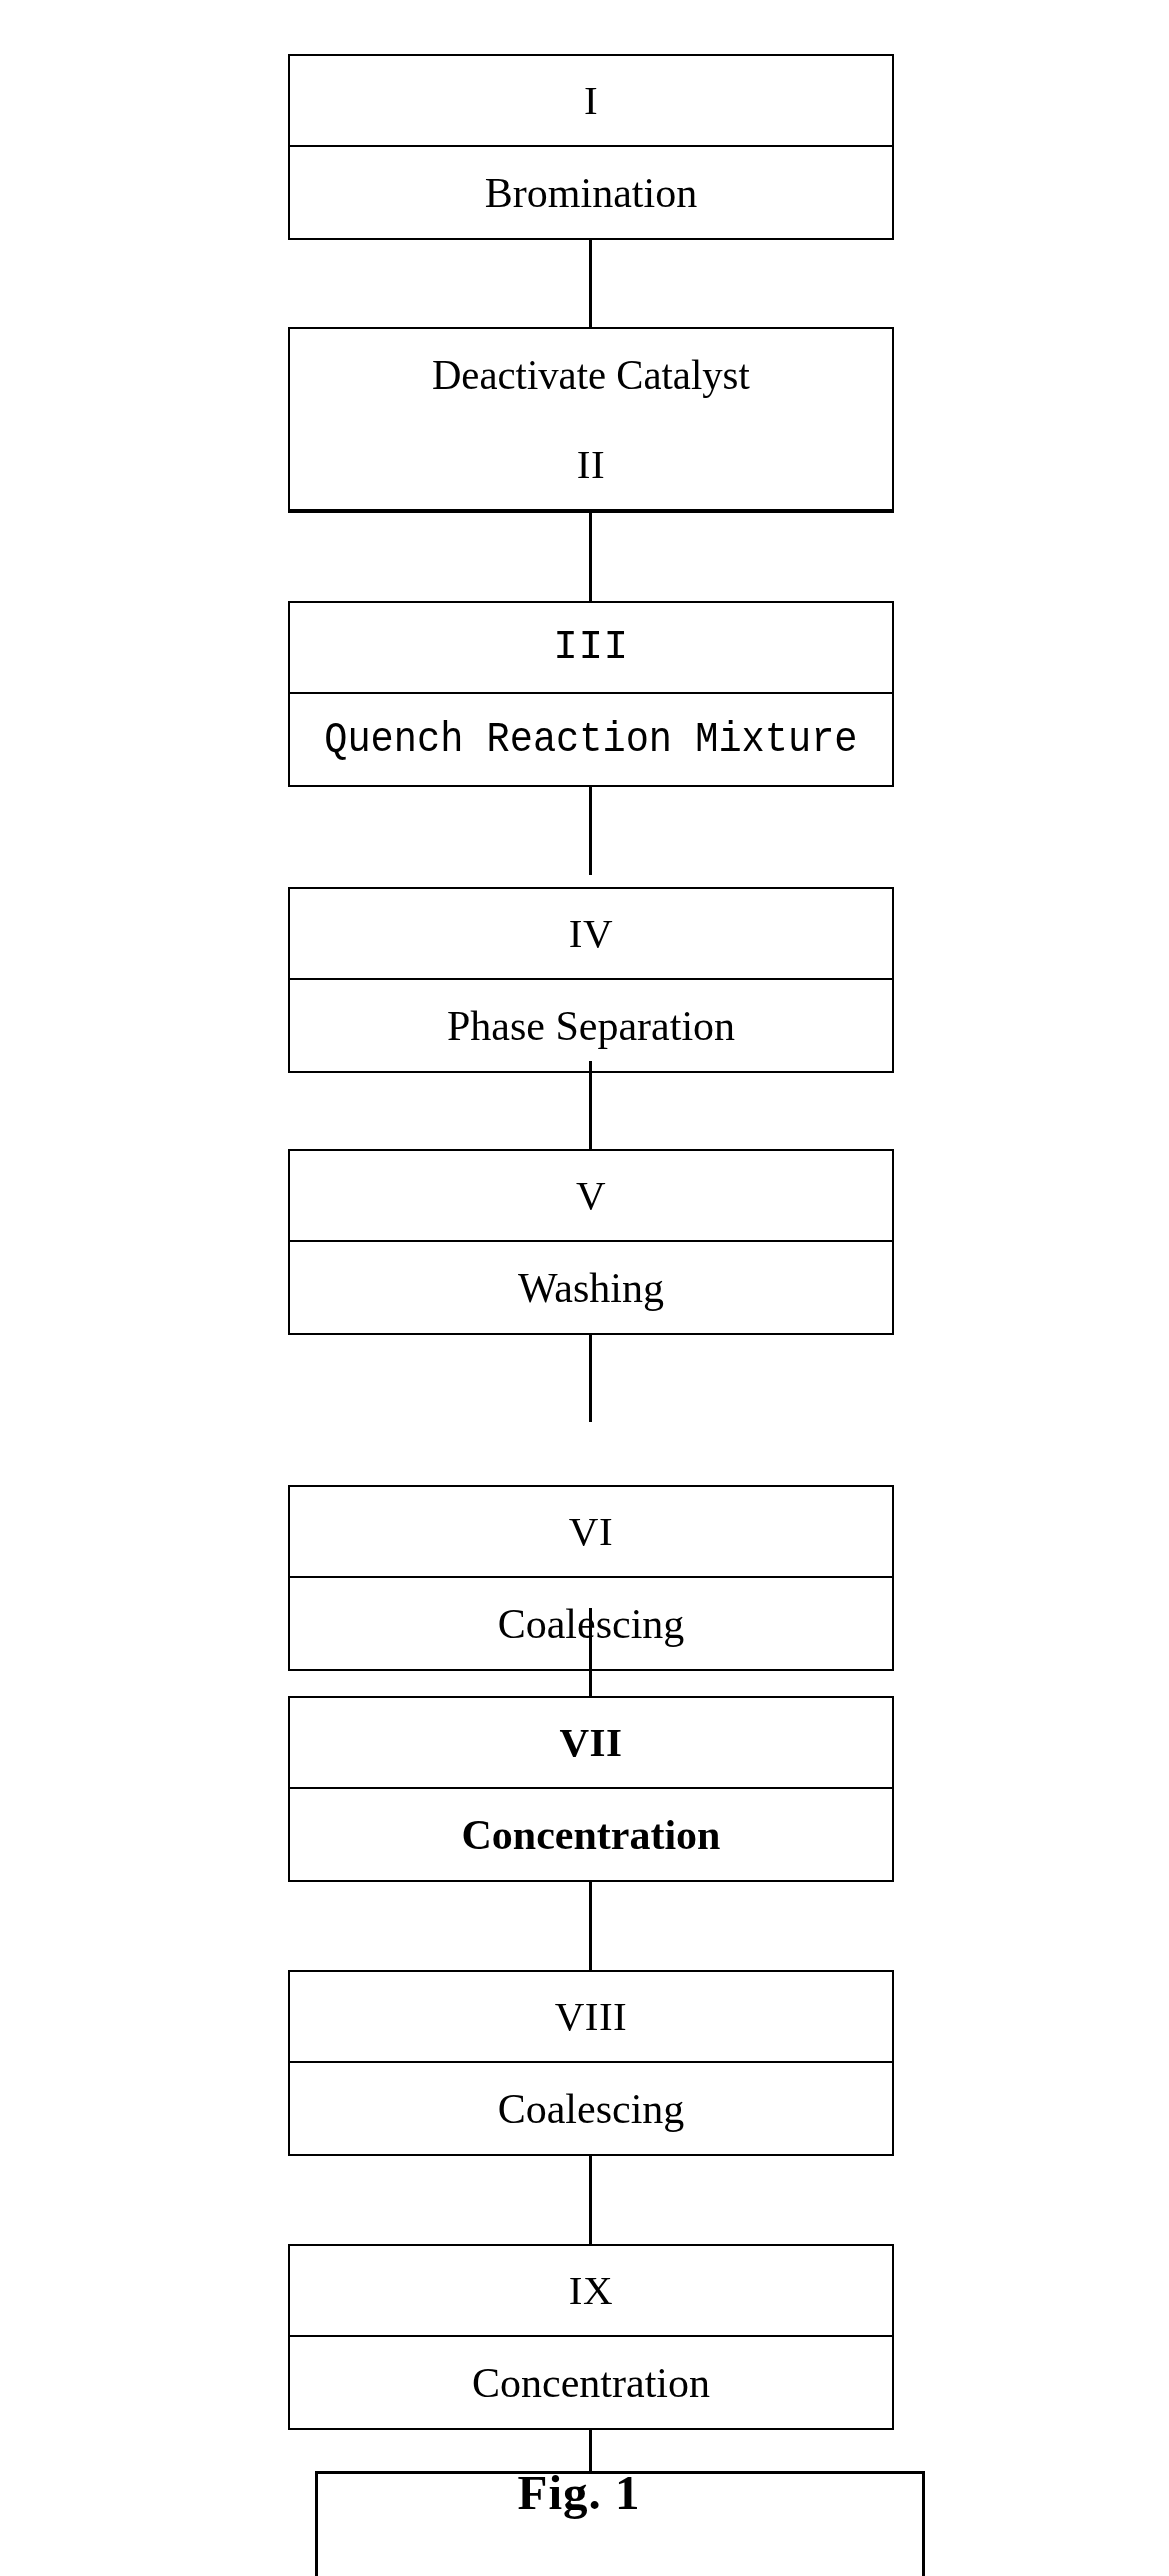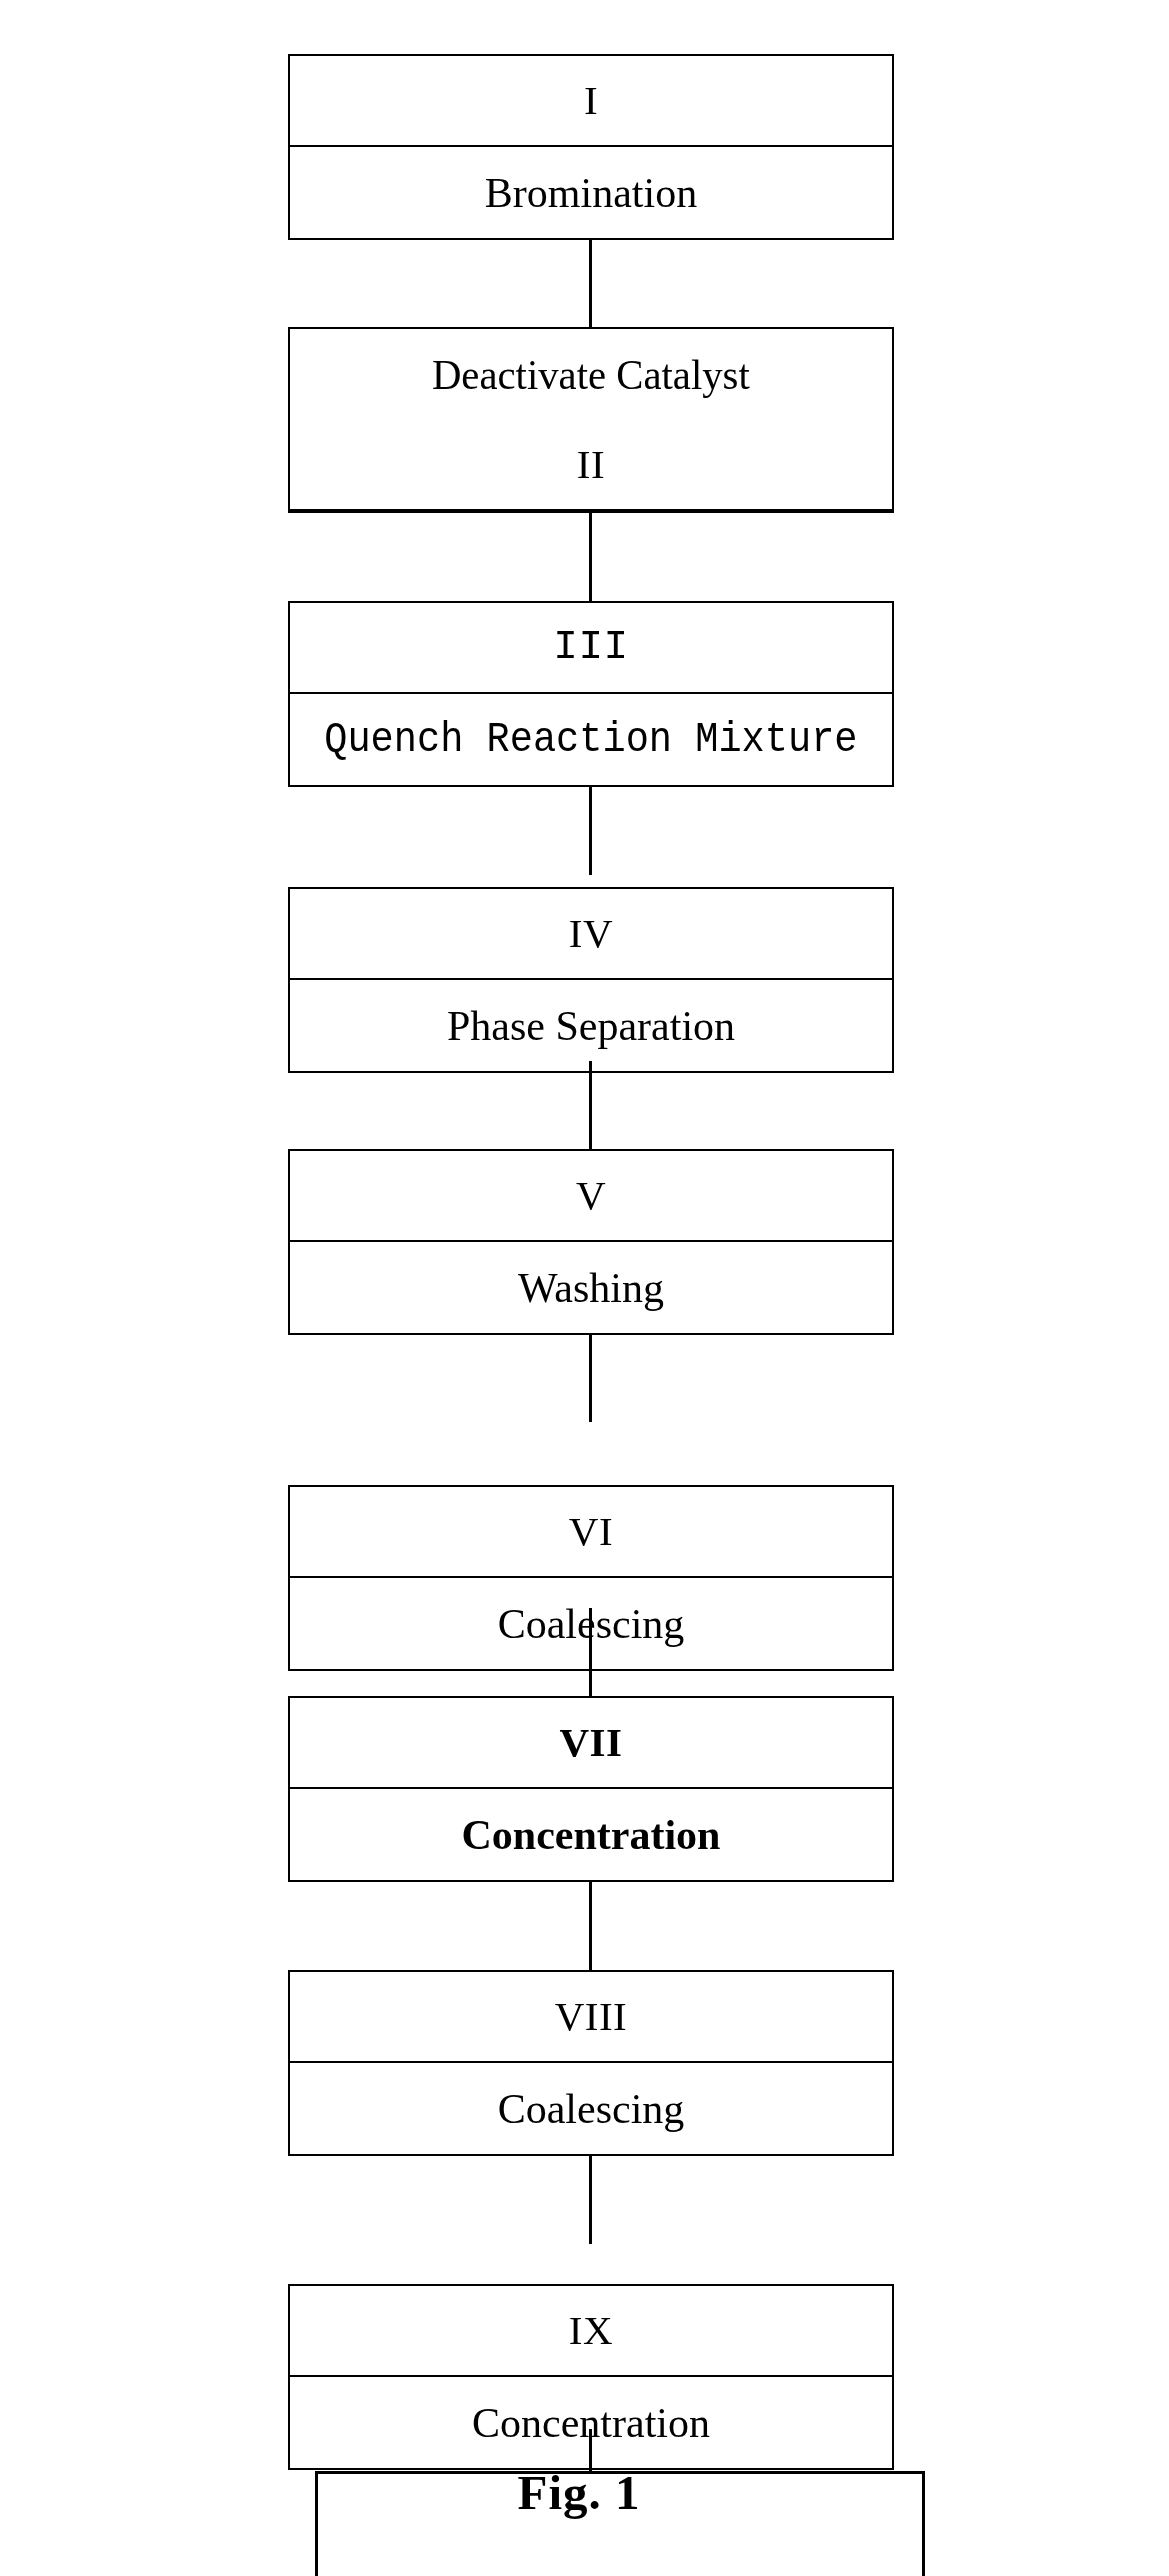--- a/index.html
+++ b/index.html
@@ -163,21 +163,21 @@
   <div class="node main-node" style="top:1970px;" data-name="process-step-box-8">
     <div class="row row-id" data-name="process-step-id-cell-8">
       <span class="id-text" data-name="process-step-id-8">VIII</span>
     </div>
     <div class="row" data-name="process-step-label-cell-8">
       <span class="label-text" data-name="process-step-label-8">Coalescing</span>
     </div>
   </div>
   <div class="conn-v" style="left:589px; top:2156px; height:88px;" data-name="connector-8-to-9"></div>
 
-  <div class="node main-node" style="top:2244px;margin-top:40px;" data-name="process-step-box-9">
+  <div class="node main-node" style="top:2244px;" data-name="process-step-box-9">
     <div class="row row-id" data-name="process-step-id-cell-9">
       <span class="id-text" data-name="process-step-id-9">IX</span>
     </div>
     <div class="row" data-name="process-step-label-cell-9">
       <span class="label-text" data-name="process-step-label-9">Concentration</span>
     </div>
   </div>
 
   <div class="conn-v" style="left:589px; top:2429px; height:44px;" data-name="connector-9-to-branch"></div>
   <div class="conn-h" style="left:315px; top:2471px; width:610px;" data-name="branch-horizontal-bar"></div>

